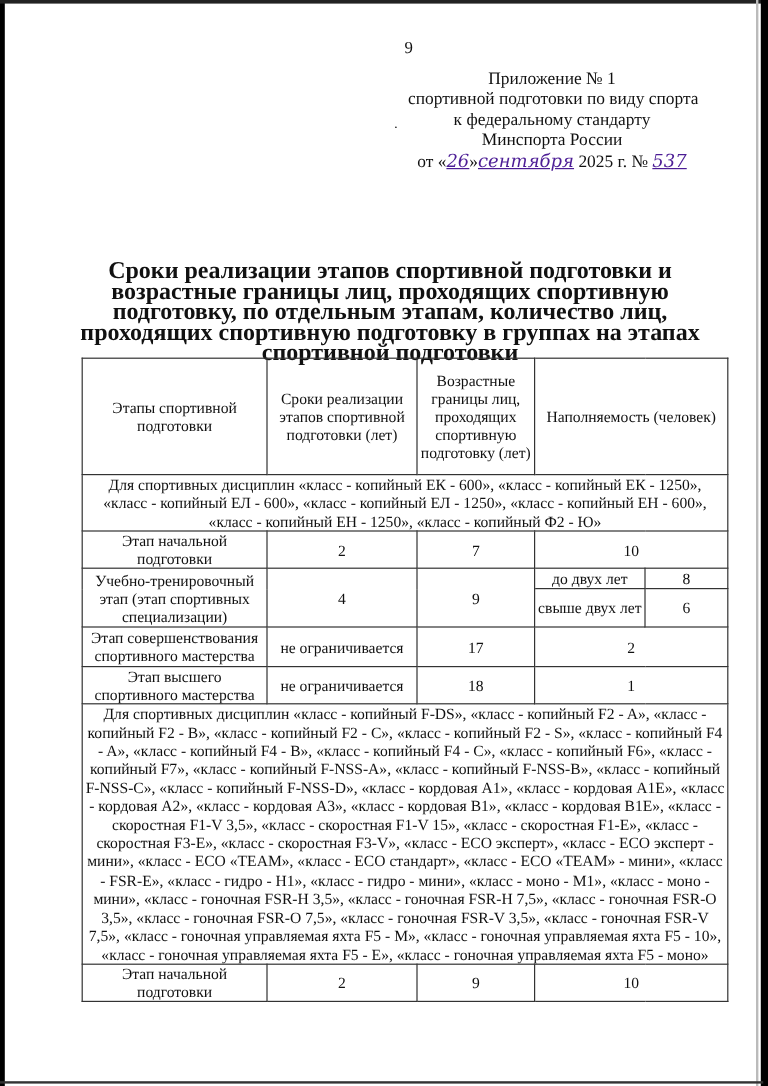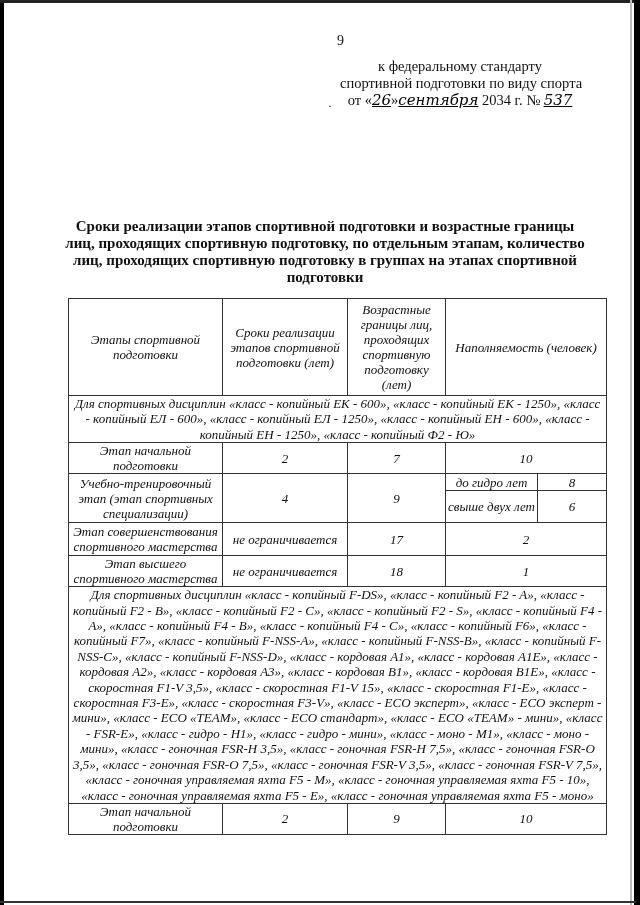--- a/index.html
+++ b/index.html
@@ -12,28 +12,28 @@
   .page-edge-right { position: absolute; left: 634px; top: 0; width: 6px; height: 905px; background: #000; }
   .page-edge-right-inner { position: absolute; left: 630px; top: 0; width: 2px; height: 905px; background: #bbb; }
   .page-edge-bottom { position: absolute; left: 0; top: 901px; width: 636px; height: 2px; background: #333; }
 
   .page-number { position: absolute; left: 337px; top: 33px; font-size: 14px; }
 
   .appendix { position: absolute; left: 340px; top: 58px; width: 240px; text-align: center; font-size: 14.5px; line-height: 17px; }
   .appendix .line { display: block; white-space: nowrap; }
   .appendix .dot { position: absolute; left: -12px; top: 40px; font-size: 12px; }
   .order-line { white-space: nowrap; }
-  .hand { font-family: "DejaVu Serif", serif; font-style: italic; font-size: 15px; color: #000000; text-decoration: underline; }
+  .hand { font-family: "DejaVu Serif", serif; font-style: italic; font-size: 15px; color: #4c1d95; text-decoration: underline; }
 
   .doc-title { position: absolute; left: 60px; top: 218px; width: 530px; text-align: center;
-    font-weight: bold; font-size: 15px; line-height: 17px; }
+    font-weight: bold; font-size: 20px; line-height: 17px; }
 
   table.main { position: absolute; left: 68px; top: 298px; width: 538px; border-collapse: collapse; table-layout: fixed;
     font-size: 13px; line-height: 15px; }
-  table.main td { border: 1px solid #333; text-align: center; vertical-align: middle; padding: 0 2px; font-style: italic; }
+  table.main td { border: 1px solid #333; text-align: center; vertical-align: middle; padding: 0 2px; }
   .hdr td { height: 96px; }
   .group-row td { padding: 2px 4px; line-height: 15.4px; margin-top: 36px; }
   .r-start td { height: 30px; }
   .sub td { height: 16px; }
   .r-master td { height: 32px; }
   .r-high td { height: 30px; }
   .r-start2 td { height: 30px; }
 </style>
 </head>
 <body>
@@ -41,25 +41,27 @@
 <div class="page-edge-left"></div>
 <div class="page-edge-top"></div>
 <div class="page-edge-right-inner"></div>
 <div class="page-edge-right"></div>
 <div class="page-edge-bottom"></div>
 
 <div class="page-number">9</div>
 
 <div class="appendix">
   <span class="dot">·</span>
+  <span class="line">Приложение № 1</span>
+  <span class="line">спортивной подготовки по виду спорта</span>
   <span class="line">к федеральному стандарту</span>
-  <span class="line">спортивной подготовки по виду спорта</span>
+  <span class="line">Минспорта России</span>
   <span class="line order-line">
     <span>от «</span><span class="hand">26</span><span>»</span><span class="hand">сентября</span>
-    <span>2034 г. №</span>
+    <span>2025 г. №</span>
     <span class="hand">537</span>
   </span>
 </div>
 
 <div class="doc-title">Сроки реализации этапов спортивной подготовки и возрастные границы лиц, проходящих спортивную подготовку, по отдельным этапам, количество лиц, проходящих спортивную подготовку в группах на этапах спортивной подготовки</div>
 
 <table class="main">
   <colgroup>
     <col style="width:154px">
       <col style="width:125px">
@@ -80,21 +82,21 @@
   <tr class="r-start">
     <td>Этап начальной подготовки</td>
     <td>2</td>
     <td>7</td>
     <td colspan="2">10</td>
   </tr>
   <tr class="sub">
     <td rowspan="2">Учебно-тренировочный этап (этап спортивных специализации)</td>
     <td rowspan="2">4</td>
     <td rowspan="2">9</td>
-    <td>до гидро лет</td>
+    <td>до двух лет</td>
     <td>8</td>
   </tr>
   <tr style="height:32px">
     <td>свыше двух лет</td>
     <td>6</td>
   </tr>
   <tr class="r-master">
     <td>Этап совершенствования спортивного мастерства</td>
     <td>не ограничивается</td>
     <td>17</td>

